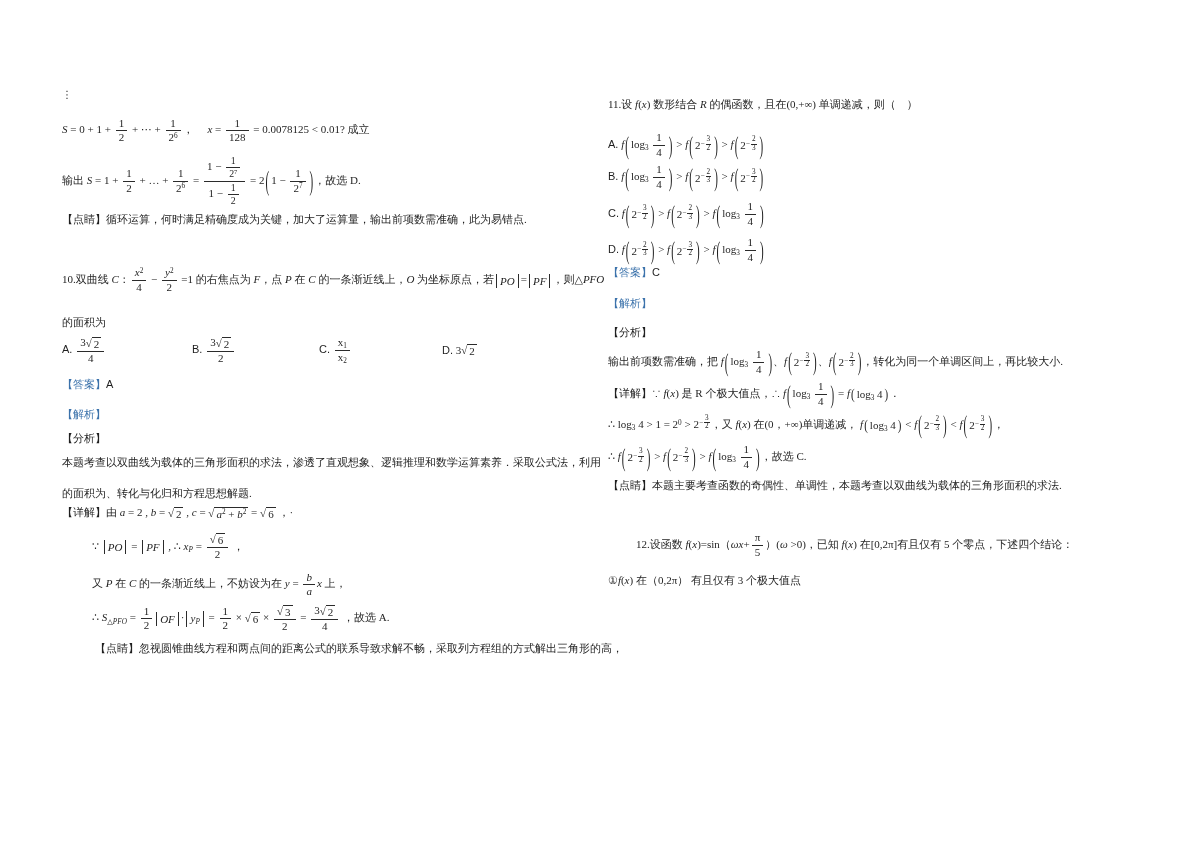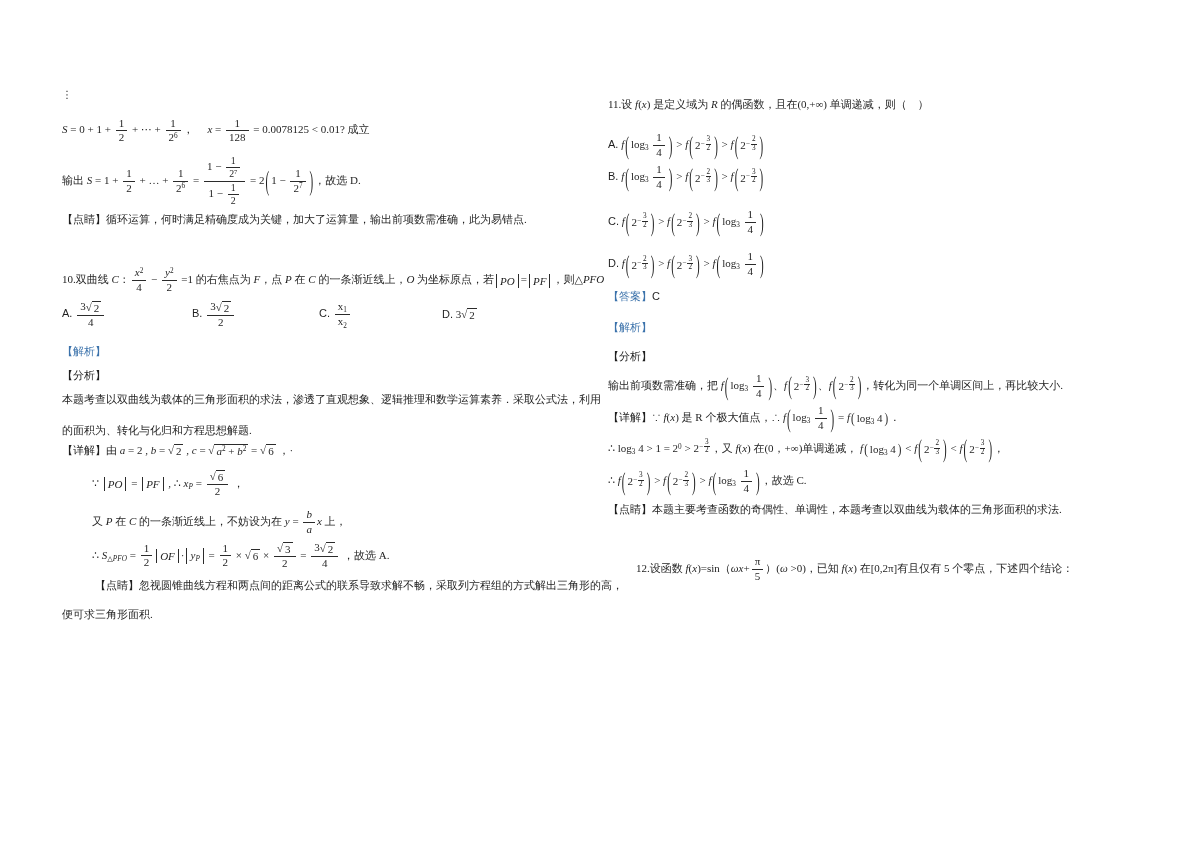--- a/index.html
+++ b/index.html
@@ -39,35 +39,37 @@
   <div class="col" id="col-left" style="left: 62px; width: 545px;">
       <div class="line" style="margin-top: 88px; font-size: 10px;"><span><span>⋮</span></span></div>
       <div class="line" style="margin-top: 14px;"><span><span class="it">S</span><span> = 0 + 1 + </span><span class="frac"><span class="num">1</span><span class="den">2</span></span><span> + ⋯ + </span><span class="frac"><span class="num">1</span><span class="den"><span>2</span><span class="sup"><span>6</span></span></span></span><span>，　 </span><span class="it">x</span><span> = </span><span class="frac"><span class="num">1</span><span class="den">128</span></span><span> = 0.0078125 &lt; 0.01? 成立</span></span></div>
       <div class="line" style="margin-top: 10px;"><span><span>输出 </span><span class="it">S</span><span> = 1 + </span><span class="frac"><span class="num">1</span><span class="den">2</span></span><span> + … + </span><span class="frac"><span class="num">1</span><span class="den"><span>2</span><span class="sup"><span>6</span></span></span></span><span> = </span><span class="frac"><span class="num"><span>1 − </span><span class="frac"><span class="num">1</span><span class="den"><span>2</span><span class="sup"><span>7</span></span></span></span></span><span class="den"><span>1 − </span><span class="frac"><span class="num">1</span><span class="den">2</span></span></span></span><span> = 2</span><span class="par">
             <span class="p" style="--ph: 2.5;">(</span>
             <span class="parc"><span>1 − </span><span class="frac"><span class="num">1</span><span class="den"><span>2</span><span class="sup"><span>7</span></span></span></span></span>
             <span class="p" style="--ph: 2.5;">)</span>
           </span><span>，故选 D.</span></span></div>
       <div class="line" style="margin-top: 4px;"><span><span>【点睛】循环运算，何时满足精确度成为关键，加大了运算量，输出前项数需准确，此为易错点.</span></span></div>
       <div class="line" style="margin-top: 39px;"><span><span>10.双曲线 </span><span class="it">C</span><span>：</span><span class="frac"><span class="num"><span class="it">x</span><span class="sup"><span>2</span></span></span><span class="den">4</span></span><span> − </span><span class="frac"><span class="num"><span class="it">y</span><span class="sup"><span>2</span></span></span><span class="den">2</span></span><span> =1 的右焦点为 </span><span class="it">F</span><span>，点 </span><span class="it">P</span><span> 在 </span><span class="it">C</span><span> 的一条渐近线上，</span><span class="it">O</span><span> 为坐标原点，若</span><span class="abs"><span><span class="it">PO</span></span></span><span>=</span><span class="abs"><span><span class="it">PF</span></span></span><span>，则△</span><span class="it">PFO</span></span></div>
+      <div class="line" style="margin-top: 20px;"><span><span>的面积为</span></span></div>
       <div class="line optrow" style="margin-top: 5px;">
         <span class="opt" style="width: 130px;"><span><span class="sf">A.</span><span>  </span><span class="frac"><span class="num"><span>3</span><span class="sqrt">
                   <span class="rad">√</span>
                   <span class="radc">2</span>
                 </span></span><span class="den">4</span></span></span></span>
         <span class="opt" style="width: 127px;"><span><span class="sf">B.</span><span>  </span><span class="frac"><span class="num"><span>3</span><span class="sqrt">
                   <span class="rad">√</span>
                   <span class="radc">2</span>
                 </span></span><span class="den">2</span></span></span></span>
         <span class="opt" style="width: 123px;"><span><span class="sf">C.</span><span>  </span><span class="frac"><span class="num"><span>x</span><span class="sb"><span>1</span></span></span><span class="den"><span>x</span><span class="sb"><span>2</span></span></span></span></span></span>
         <span class="opt"><span><span class="sf">D.</span><span>  </span><span>3</span><span class="sqrt">
               <span class="rad">√</span>
               <span class="radc">2</span>
             </span></span></span>
       </div>
+      <div class="line" style="margin-top: 11px;"><span><span class="blue">【答案】</span><span class="sf">A</span></span></div>
       <div class="line" style="margin-top: 14px;"><span><span class="blue">【解析】</span></span></div>
       <div class="line" style="margin-top: 8px;"><span><span>【分析】</span></span></div>
       <div class="line" style="margin-top: 8px;"><span><span>本题考查以双曲线为载体的三角形面积的求法，渗透了直观想象、逻辑推理和数学运算素养．采取公式法，利用</span></span></div>
       <div class="line" style="margin-top: 15px;"><span><span>的面积为、转化与化归和方程思想解题.</span></span></div>
       <div class="line" style="margin-top: 4px;"><span><span>【详解】由 </span><span class="it">a</span><span> = 2 , </span><span class="it">b</span><span> = </span><span class="sqrt">
             <span class="rad">√</span>
             <span class="radc">2</span>
           </span><span> , </span><span class="it">c</span><span> = </span><span class="sqrt">
             <span class="rad">√</span>
             <span class="radc"><span class="it">a</span><span class="sup"><span>2</span></span><span> + </span><span class="it">b</span><span class="sup"><span>2</span></span></span>
@@ -84,24 +86,23 @@
             <span class="rad">√</span>
             <span class="radc">6</span>
           </span><span> × </span><span class="frac"><span class="num"><span class="sqrt">
                 <span class="rad">√</span>
                 <span class="radc">3</span>
               </span></span><span class="den">2</span></span><span> = </span><span class="frac"><span class="num"><span>3</span><span class="sqrt">
                 <span class="rad">√</span>
                 <span class="radc">2</span>
               </span></span><span class="den">4</span></span><span> ，故选 A.</span></span></div>
       <div class="line" style="margin-top: 7px; padding-left: 33px;"><span><span>【点睛】忽视圆锥曲线方程和两点间的距离公式的联系导致求解不畅，采取列方程组的方式解出三角形的高，</span></span></div>
-      <div class="line" style="margin-top: 13px;"><span><span>便可求三角形面积.</span></span></div>
     </div>
   <div class="col" id="col-right" style="left: 608px; width: 560px;">
-      <div class="line" style="margin-top: 97px;"><span><span>11.设 </span><span class="it">f</span><span>(</span><span class="it">x</span><span>) 是定义域为 </span><span class="it">R</span><span> 的偶函数，且在(0,+∞) 单调递减，则（　）</span></span></div>
+      <div class="line" style="margin-top: 97px;"><span><span>11.设 </span><span class="it">f</span><span>(</span><span class="it">x</span><span>) 数形结合 </span><span class="it">R</span><span> 的偶函数，且在(0,+∞) 单调递减，则（　）</span></span></div>
       <div class="line" style="margin-top: 18px;"><span><span class="sf">A.</span><span>  </span><span class="it">f</span><span class="par">
             <span class="p" style="--ph: 2.3;">(</span>
             <span class="parc"><span>log</span><span class="sb"><span>3</span></span><span> </span><span class="frac"><span class="num">1</span><span class="den">4</span></span></span>
             <span class="p" style="--ph: 2.3;">)</span>
           </span><span> &gt; </span><span class="it">f</span><span class="par">
             <span class="p" style="--ph: 2.3;">(</span>
             <span class="parc"><span>2</span><span class="sup"><span><span>−</span><span class="frac"><span class="num">3</span><span class="den">2</span></span></span></span></span>
             <span class="p" style="--ph: 2.3;">)</span>
           </span><span> &gt; </span><span class="it">f</span><span class="par">
             <span class="p" style="--ph: 2.3;">(</span>
@@ -114,47 +115,47 @@
             <span class="p" style="--ph: 2.3;">)</span>
           </span><span> &gt; </span><span class="it">f</span><span class="par">
             <span class="p" style="--ph: 2.3;">(</span>
             <span class="parc"><span>2</span><span class="sup"><span><span>−</span><span class="frac"><span class="num">2</span><span class="den">3</span></span></span></span></span>
             <span class="p" style="--ph: 2.3;">)</span>
           </span><span> &gt; </span><span class="it">f</span><span class="par">
             <span class="p" style="--ph: 2.3;">(</span>
             <span class="parc"><span>2</span><span class="sup"><span><span>−</span><span class="frac"><span class="num">3</span><span class="den">2</span></span></span></span></span>
             <span class="p" style="--ph: 2.3;">)</span>
           </span></span></div>
-      <div class="line" style="margin-top: 16px;"><span><span class="sf">C.</span><span>  </span><span class="it">f</span><span class="par">
-            <span class="p" style="--ph: 2.3;">(</span>
-            <span class="parc"><span>2</span><span class="sup"><span><span>−</span><span class="frac"><span class="num">3</span><span class="den">2</span></span></span></span></span>
-            <span class="p" style="--ph: 2.3;">)</span>
-          </span><span> &gt; </span><span class="it">f</span><span class="par">
-            <span class="p" style="--ph: 2.3;">(</span>
-            <span class="parc"><span>2</span><span class="sup"><span><span>−</span><span class="frac"><span class="num">2</span><span class="den">3</span></span></span></span></span>
-            <span class="p" style="--ph: 2.3;">)</span>
-          </span><span> &gt; </span><span class="it">f</span><span class="par">
-            <span class="p" style="--ph: 2.3;">(</span>
-            <span class="parc"><span>log</span><span class="sb"><span>3</span></span><span> </span><span class="frac"><span class="num">1</span><span class="den">4</span></span></span>
-            <span class="p" style="--ph: 2.3;">)</span>
-          </span></span></div>
-      <div class="line" style="margin-top: 14px;"><span><span class="sf">D.</span><span>  </span><span class="it">f</span><span class="par">
-            <span class="p" style="--ph: 2.3;">(</span>
-            <span class="parc"><span>2</span><span class="sup"><span><span>−</span><span class="frac"><span class="num">2</span><span class="den">3</span></span></span></span></span>
-            <span class="p" style="--ph: 2.3;">)</span>
-          </span><span> &gt; </span><span class="it">f</span><span class="par">
-            <span class="p" style="--ph: 2.3;">(</span>
-            <span class="parc"><span>2</span><span class="sup"><span><span>−</span><span class="frac"><span class="num">3</span><span class="den">2</span></span></span></span></span>
-            <span class="p" style="--ph: 2.3;">)</span>
-          </span><span> &gt; </span><span class="it">f</span><span class="par">
-            <span class="p" style="--ph: 2.3;">(</span>
-            <span class="parc"><span>log</span><span class="sb"><span>3</span></span><span> </span><span class="frac"><span class="num">1</span><span class="den">4</span></span></span>
-            <span class="p" style="--ph: 2.3;">)</span>
-          </span></span></div>
-      <div class="line" style="margin-top: 10px;"><span><span class="blue">【答案】</span><span class="sf">C</span></span></div>
+      <div class="line" style="margin-top: 8px;"><span><span class="sf">C.</span><span>  </span><span class="it">f</span><span class="par">
+            <span class="p" style="--ph: 2.3;">(</span>
+            <span class="parc"><span>2</span><span class="sup"><span><span>−</span><span class="frac"><span class="num">3</span><span class="den">2</span></span></span></span></span>
+            <span class="p" style="--ph: 2.3;">)</span>
+          </span><span> &gt; </span><span class="it">f</span><span class="par">
+            <span class="p" style="--ph: 2.3;">(</span>
+            <span class="parc"><span>2</span><span class="sup"><span><span>−</span><span class="frac"><span class="num">2</span><span class="den">3</span></span></span></span></span>
+            <span class="p" style="--ph: 2.3;">)</span>
+          </span><span> &gt; </span><span class="it">f</span><span class="par">
+            <span class="p" style="--ph: 2.3;">(</span>
+            <span class="parc"><span>log</span><span class="sb"><span>3</span></span><span> </span><span class="frac"><span class="num">1</span><span class="den">4</span></span></span>
+            <span class="p" style="--ph: 2.3;">)</span>
+          </span></span></div>
+      <div class="line" style="margin-top: 8px;"><span><span class="sf">D.</span><span>  </span><span class="it">f</span><span class="par">
+            <span class="p" style="--ph: 2.3;">(</span>
+            <span class="parc"><span>2</span><span class="sup"><span><span>−</span><span class="frac"><span class="num">2</span><span class="den">3</span></span></span></span></span>
+            <span class="p" style="--ph: 2.3;">)</span>
+          </span><span> &gt; </span><span class="it">f</span><span class="par">
+            <span class="p" style="--ph: 2.3;">(</span>
+            <span class="parc"><span>2</span><span class="sup"><span><span>−</span><span class="frac"><span class="num">3</span><span class="den">2</span></span></span></span></span>
+            <span class="p" style="--ph: 2.3;">)</span>
+          </span><span> &gt; </span><span class="it">f</span><span class="par">
+            <span class="p" style="--ph: 2.3;">(</span>
+            <span class="parc"><span>log</span><span class="sb"><span>3</span></span><span> </span><span class="frac"><span class="num">1</span><span class="den">4</span></span></span>
+            <span class="p" style="--ph: 2.3;">)</span>
+          </span></span></div>
+      <div class="line" style="margin-top: 0;"><span><span class="blue">【答案】</span><span class="sf">C</span></span></div>
       <div class="line" style="margin-top: 15px;"><span><span class="blue">【解析】</span></span></div>
       <div class="line" style="margin-top: 13px;"><span><span>【分析】</span></span></div>
       <div class="line" style="margin-top: 7px;"><span><span>输出前项数需准确，把 </span><span class="it">f</span><span class="par">
             <span class="p" style="--ph: 2.3;">(</span>
             <span class="parc"><span>log</span><span class="sb"><span>3</span></span><span> </span><span class="frac"><span class="num">1</span><span class="den">4</span></span></span>
             <span class="p" style="--ph: 2.3;">)</span>
           </span><span>、</span><span class="it">f</span><span class="par">
             <span class="p" style="--ph: 2.3;">(</span>
             <span class="parc"><span>2</span><span class="sup"><span><span>−</span><span class="frac"><span class="num">3</span><span class="den">2</span></span></span></span></span>
             <span class="p" style="--ph: 2.3;">)</span>
@@ -193,14 +194,15 @@
             <span class="p" style="--ph: 2.3;">(</span>
             <span class="parc"><span>2</span><span class="sup"><span><span>−</span><span class="frac"><span class="num">2</span><span class="den">3</span></span></span></span></span>
             <span class="p" style="--ph: 2.3;">)</span>
           </span><span> &gt; </span><span class="it">f</span><span class="par">
             <span class="p" style="--ph: 2.3;">(</span>
             <span class="parc"><span>log</span><span class="sb"><span>3</span></span><span> </span><span class="frac"><span class="num">1</span><span class="den">4</span></span></span>
             <span class="p" style="--ph: 2.3;">)</span>
           </span><span>，故选 C.</span></span></div>
       <div class="line" style="margin-top: 7px;"><span><span>【点睛】本题主要考查函数的奇偶性、单调性，本题考查以双曲线为载体的三角形面积的求法.</span></span></div>
       <div class="line" style="margin-top: 37px; padding-left: 28px;"><span><span>12.设函数 </span><span class="it">f</span><span>(</span><span class="it">x</span><span>)=sin（</span><span class="it">ωx</span><span>+</span><span class="frac"><span class="num">π</span><span class="den">5</span></span><span>）(</span><span class="it">ω</span><span> &gt;0)，已知 </span><span class="it">f</span><span>(</span><span class="it">x</span><span>) 在[0,2π]有且仅有 5 个零点，下述四个结论：</span></span></div>
+      <div class="line" style="margin-top: 13px;"><span><span>①</span><span class="it">f</span><span>(</span><span class="it">x</span><span>) 在（0,2π） 有且仅有 3 个极大值点</span></span></div>
     </div>
 </div>
 
 </body></html>

